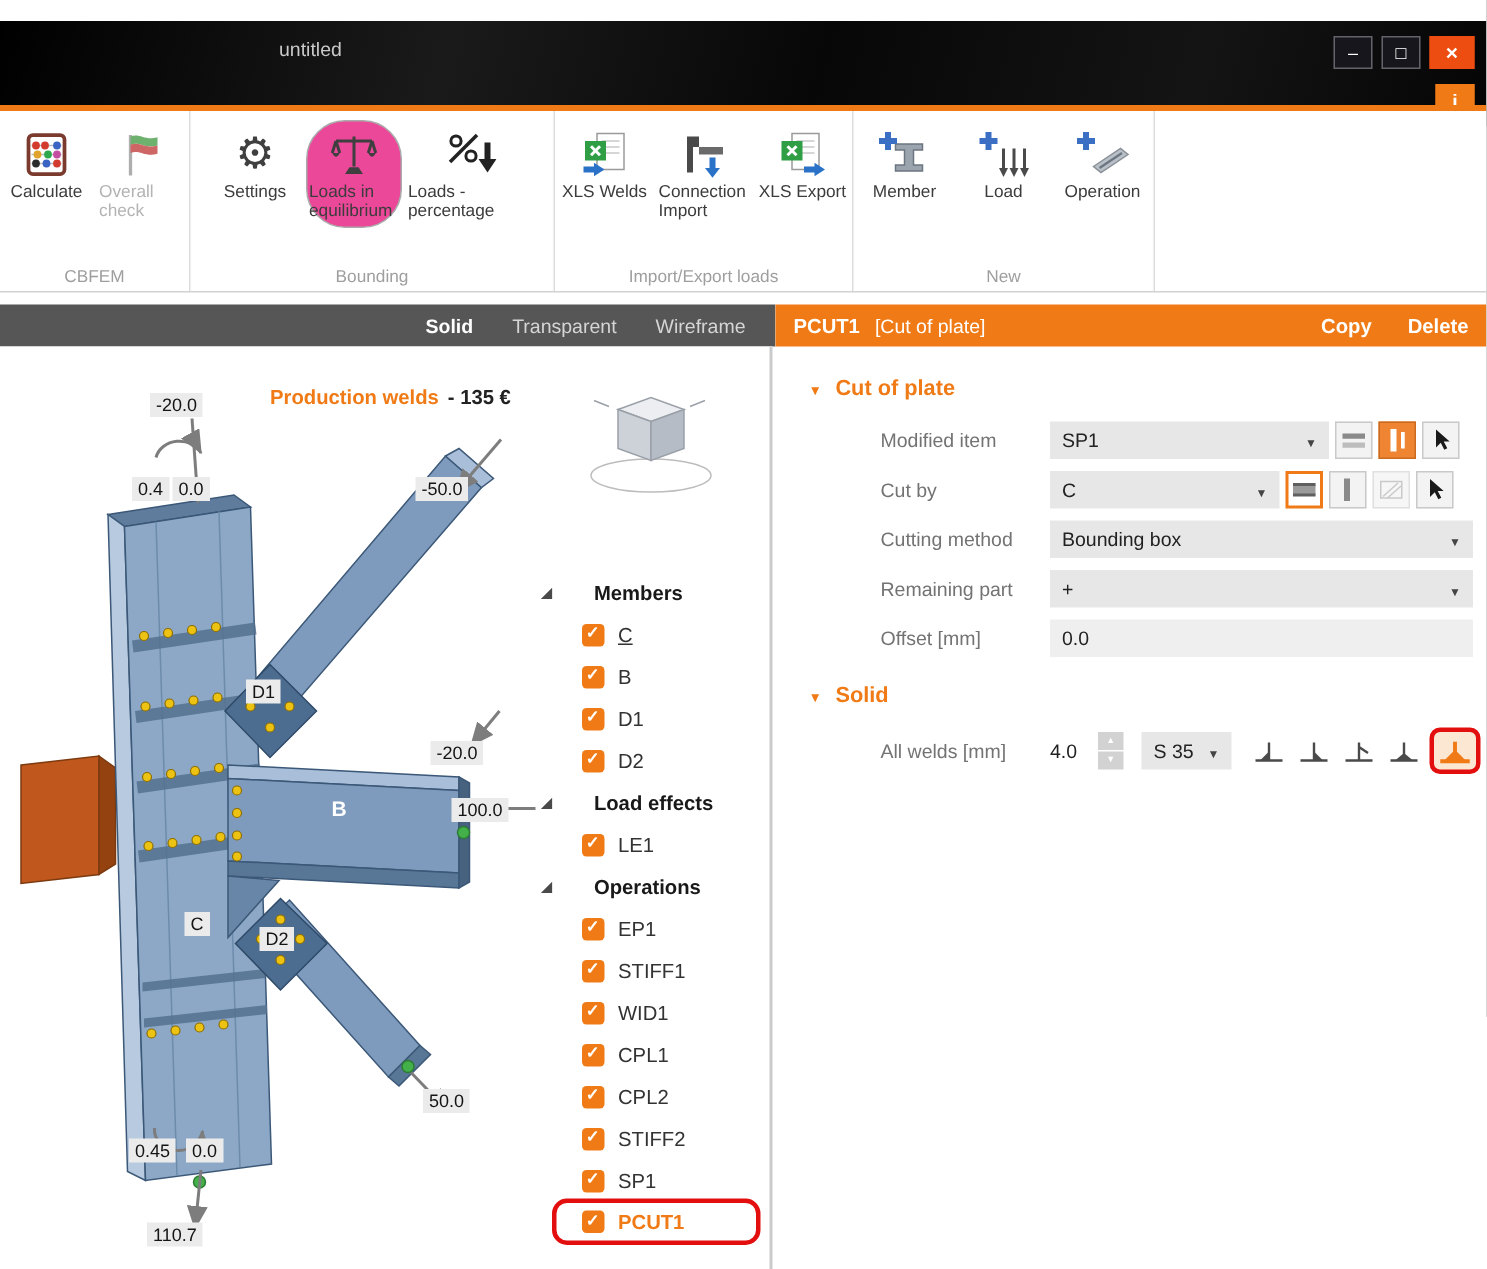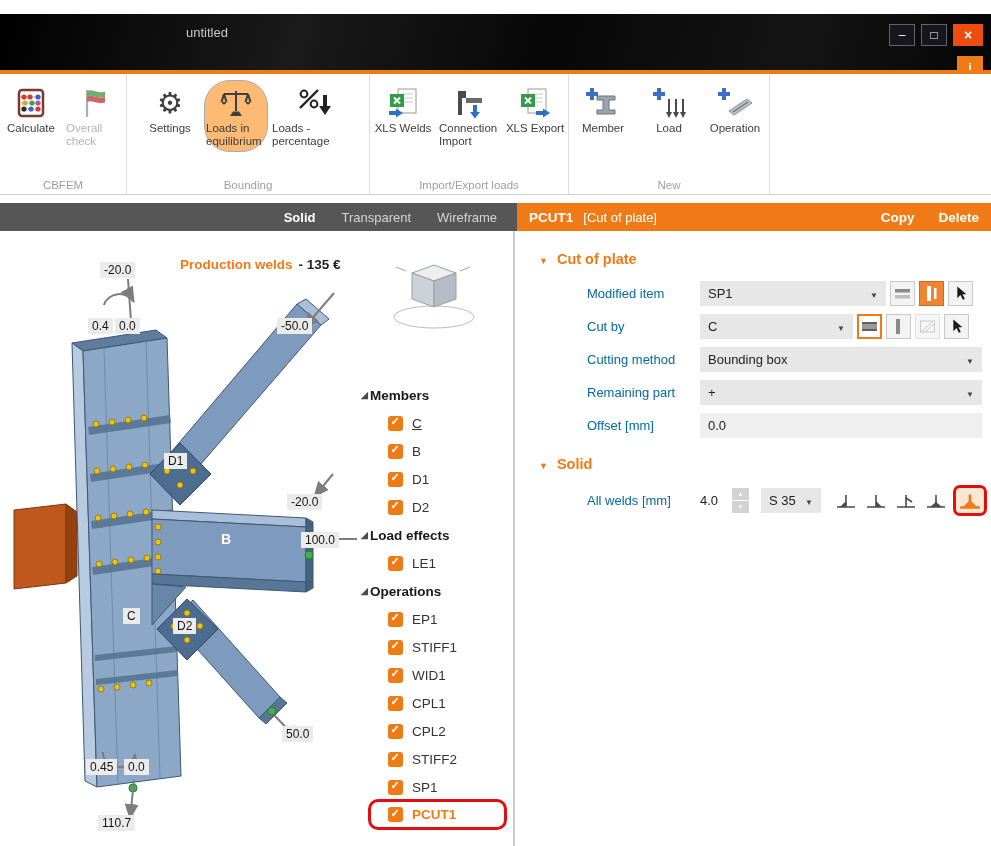--- a/index.html
+++ b/index.html
@@ -23,21 +23,21 @@
 
   
   .ribbon { position:absolute; left:0; top:74px; width:991px; height:121px; background:#fff;
     border-bottom:1px solid #d2d2d2; display:flex; }
   .rgroup { position:relative; height:100%; border-right:1px solid #ddd; }
   .g0 { width:127px; } .g1 { width:243px; } .g2 { width:199px; } .g3 { width:201px; }
   .rbuttons { display:flex; justify-content:center; gap:2px; padding-top:6px; }
   .rbtn { display:flex; flex-direction:column; align-items:center; width:64px; padding:3px 1px;
     border:1px solid transparent; cursor:pointer; background:transparent; }
   .rbtn.wide { width:88px; }
-  .rbtn.sel { background:#fdba74; border-color:#aaa;border-radius:26px; }
+  .rbtn.sel { background:#ec4899; border-color:#aaa;border-radius:26px; }
   .ricon { height:38px; display:flex; align-items:center; justify-content:center; }
   .rlabel { font-size:11.5px; color:#3c3c3c; text-align:left; line-height:13px; }
   .rlabel.dis { color:#b3b3b3; }
   .rgroup-label { position:absolute; bottom:3px; left:0; right:0; text-align:center; color:#9e9e9e; font-size:11.5px; }
   .gear-glyph { font-size:29px; color:#3f3f3f; line-height:30px; }
 
   
   .vh { position:absolute; left:0; top:203px; width:517px; height:28px; background:#565656;
     display:flex; align-items:center; justify-content:flex-end; gap:26px; padding-right:20px; }
   .vh-tab { color:#d5d5d5; font-size:13px; cursor:pointer; }
@@ -48,21 +48,21 @@
     border-right:2px solid #cbcbcb; overflow:hidden; }
   svg.scene { position:absolute; left:0; top:0; }
   .pcost { position:absolute; left:180px; top:26px; font-size:13.5px; font-weight:bold; }
   .pcost .pl { color:#f07b16; }
   .pcost .pv { color:#222; margin-left:6px; }
   .vlabel { position:absolute; background:#ebebeb; color:#141414; font-size:12px; padding:1px 4px; white-space:nowrap; }
   .vlabel.plain { background:transparent; color:#fff; font-weight:bold; font-size:14px; }
 
   
   .tree { position:absolute; left:356px; top:150px; width:152px; }
-  .theader { display:flex; align-items:center; height:28px; padding-left:5px; gap:2px;
+  .theader { display:flex; align-items:center; height:28px; padding-left:5px; gap:28px;
     font-weight:bold; font-size:13.5px; color:#191919; cursor:pointer; }
   .texp { color:#4a4a4a; font-size:9px; line-height:9px; }
   .texp::before { content:"◢"; }
   .titem { display:flex; align-items:center; height:28px; padding-left:32px; gap:9px;
     font-size:13.5px; color:#333; cursor:pointer; }
   .cb { width:15px; height:15px; background:#f07b16; border-radius:3px; flex-shrink:0; position:relative; }
   .cb::after { content:"✓"; position:absolute; left:2.5px; top:-0.5px; color:#fff; font-size:11px; font-weight:bold; }
   .titem.hl { margin-left:12px; padding-left:17px; width:139px; height:31px; margin-top:-2px;
     border:3px solid #e30e0e; border-radius:10px; }
   .titem.hl .tl { color:#f07b16; font-weight:bold; }
@@ -75,21 +75,21 @@
   .phs { color:#fff; font-size:13px; }
   .sp { flex:1; }
   .phb { color:#fff; font-weight:bold; font-size:13.5px; cursor:pointer; background:none; border:none;
     font-family:"Liberation Sans",sans-serif; padding:0; margin-left:14px; }
   .pbody { padding:16px 9px 0 22px; }
   .psec { display:flex; align-items:center; gap:9px; color:#f07b16; font-weight:bold; font-size:14.5px;
     margin:4px 0 13px; cursor:pointer; }
   .psec.mt { margin-top:18px; }
   .ptri::before { content:"▼"; font-size:9px; }
   .prow { display:flex; align-items:center; margin:0 0 7px 48px; min-height:26px; }
-  .plab { width:113px; flex-shrink:0; font-size:13px; color:#0369a1; }
+  .plab { width:113px; flex-shrink:0; font-size:13px; color:#737373; }
   .pctr { display:flex; align-items:center; flex:1; gap:4px; }
   .dd { height:25px; background:#e7e7e7; display:flex; align-items:center; padding:0 8px;
     font-size:13px; color:#222; cursor:pointer; }
   .ddv { flex:1; }
   .dda::after { content:"▼"; font-size:8px; color:#444; }
   .dd.full { flex:1; }
   .field { height:25px; background:#efefef; flex:1; display:flex; align-items:center;
     padding:0 8px; font-size:13px; color:#222; }
   .ibtn { width:25px; height:25px; border:1px solid #c9c9c9; background:#f3f3f3; display:flex;
     align-items:center; justify-content:center; padding:0; cursor:pointer; flex-shrink:0; }

